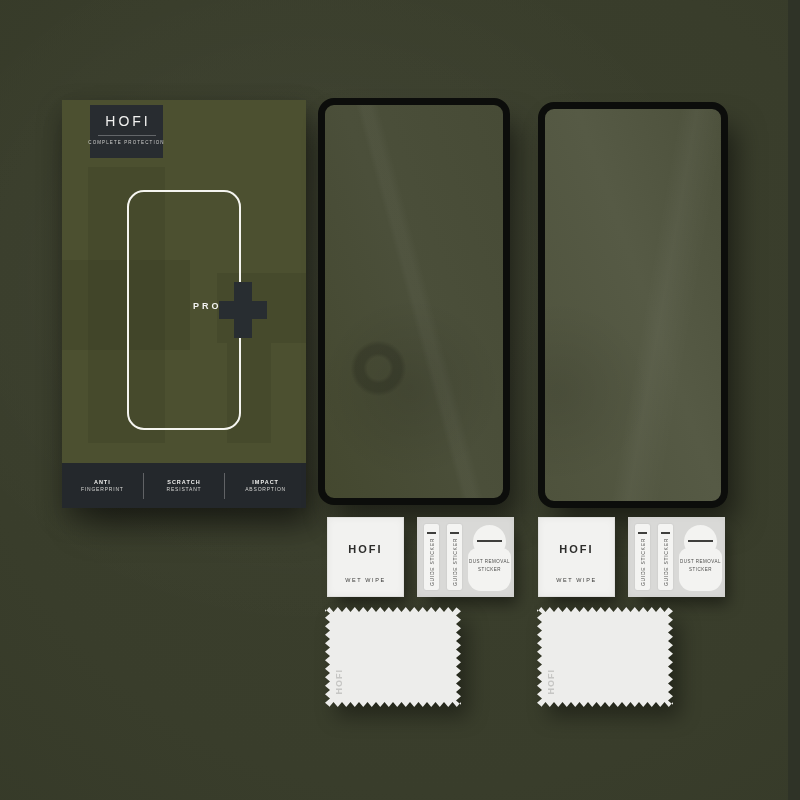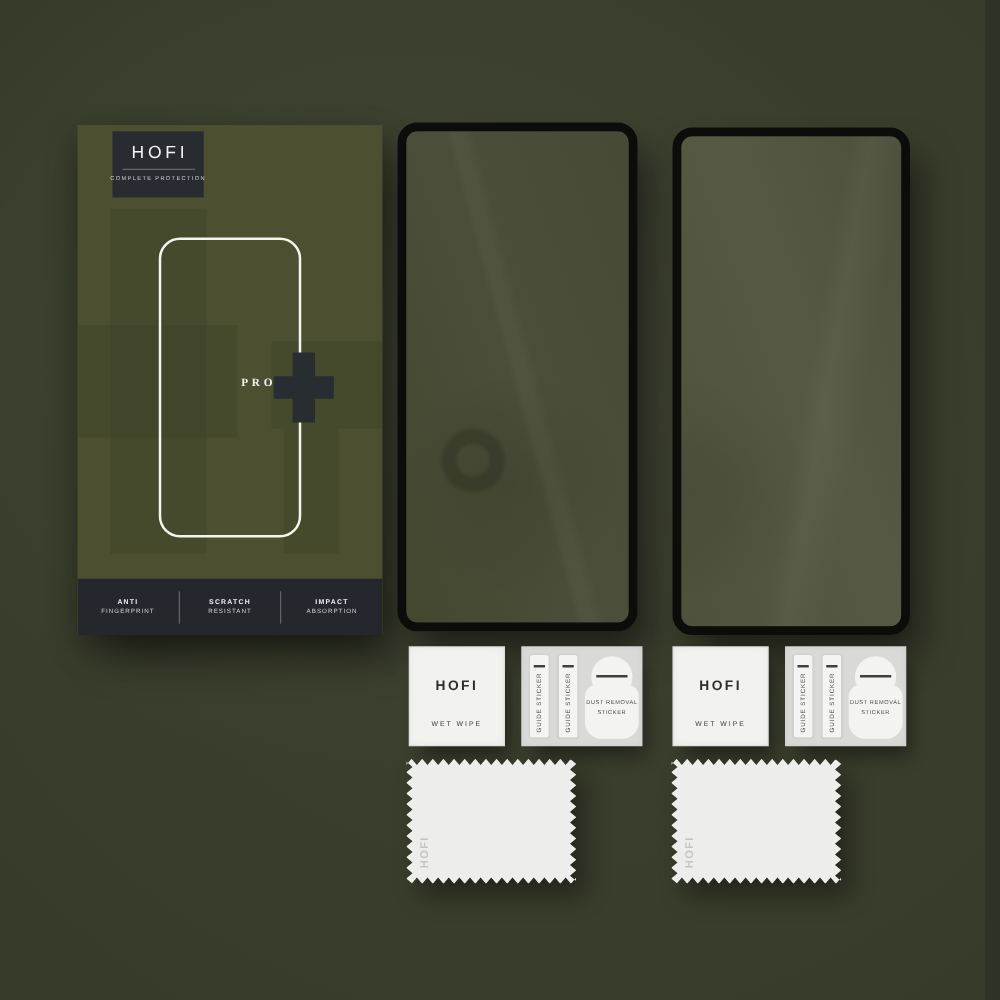--- a/index.html
+++ b/index.html
@@ -31,21 +31,21 @@
   .badge-logo{color:#f2f2f0;font-size:14px;font-weight:400;letter-spacing:3px;line-height:1;margin-left:3px;}
   .badge-divider{width:58px;height:1px;background:rgba(255,255,255,0.28);margin:7px 0 4px;}
   .badge-tagline{color:#cfcfcd;font-size:4.5px;letter-spacing:1.1px;white-space:nowrap;}
 
   .phone-outline{
     position:absolute;left:65px;top:90px;width:114px;height:240px;
     border:2.5px solid #f5f5f0;border-radius:17px;background:transparent;
   }
   .pro-label{
     position:absolute;left:131px;top:202px;color:#f2f2f0;
-    font-size:9px;font-weight:700;letter-spacing:3px;line-height:1;font-family:Liberation Serif, serif;
+    font-size:9px;font-weight:700;letter-spacing:3px;line-height:1;
   }
   .plus-h{position:absolute;left:157px;top:201px;width:48px;height:18px;background:#282d31;}
   .plus-v{position:absolute;left:172px;top:182px;width:18px;height:56px;background:#282d31;}
 
   .features-strip{
     position:absolute;left:0;top:363px;width:244px;height:45px;background:#24282c;
     display:flex;align-items:center;justify-content:space-evenly;
   }
   .feature{text-align:center;width:70px;}
   .feature .f1{color:#f0f0ee;font-size:5.5px;font-weight:700;letter-spacing:1px;line-height:1.6;}

